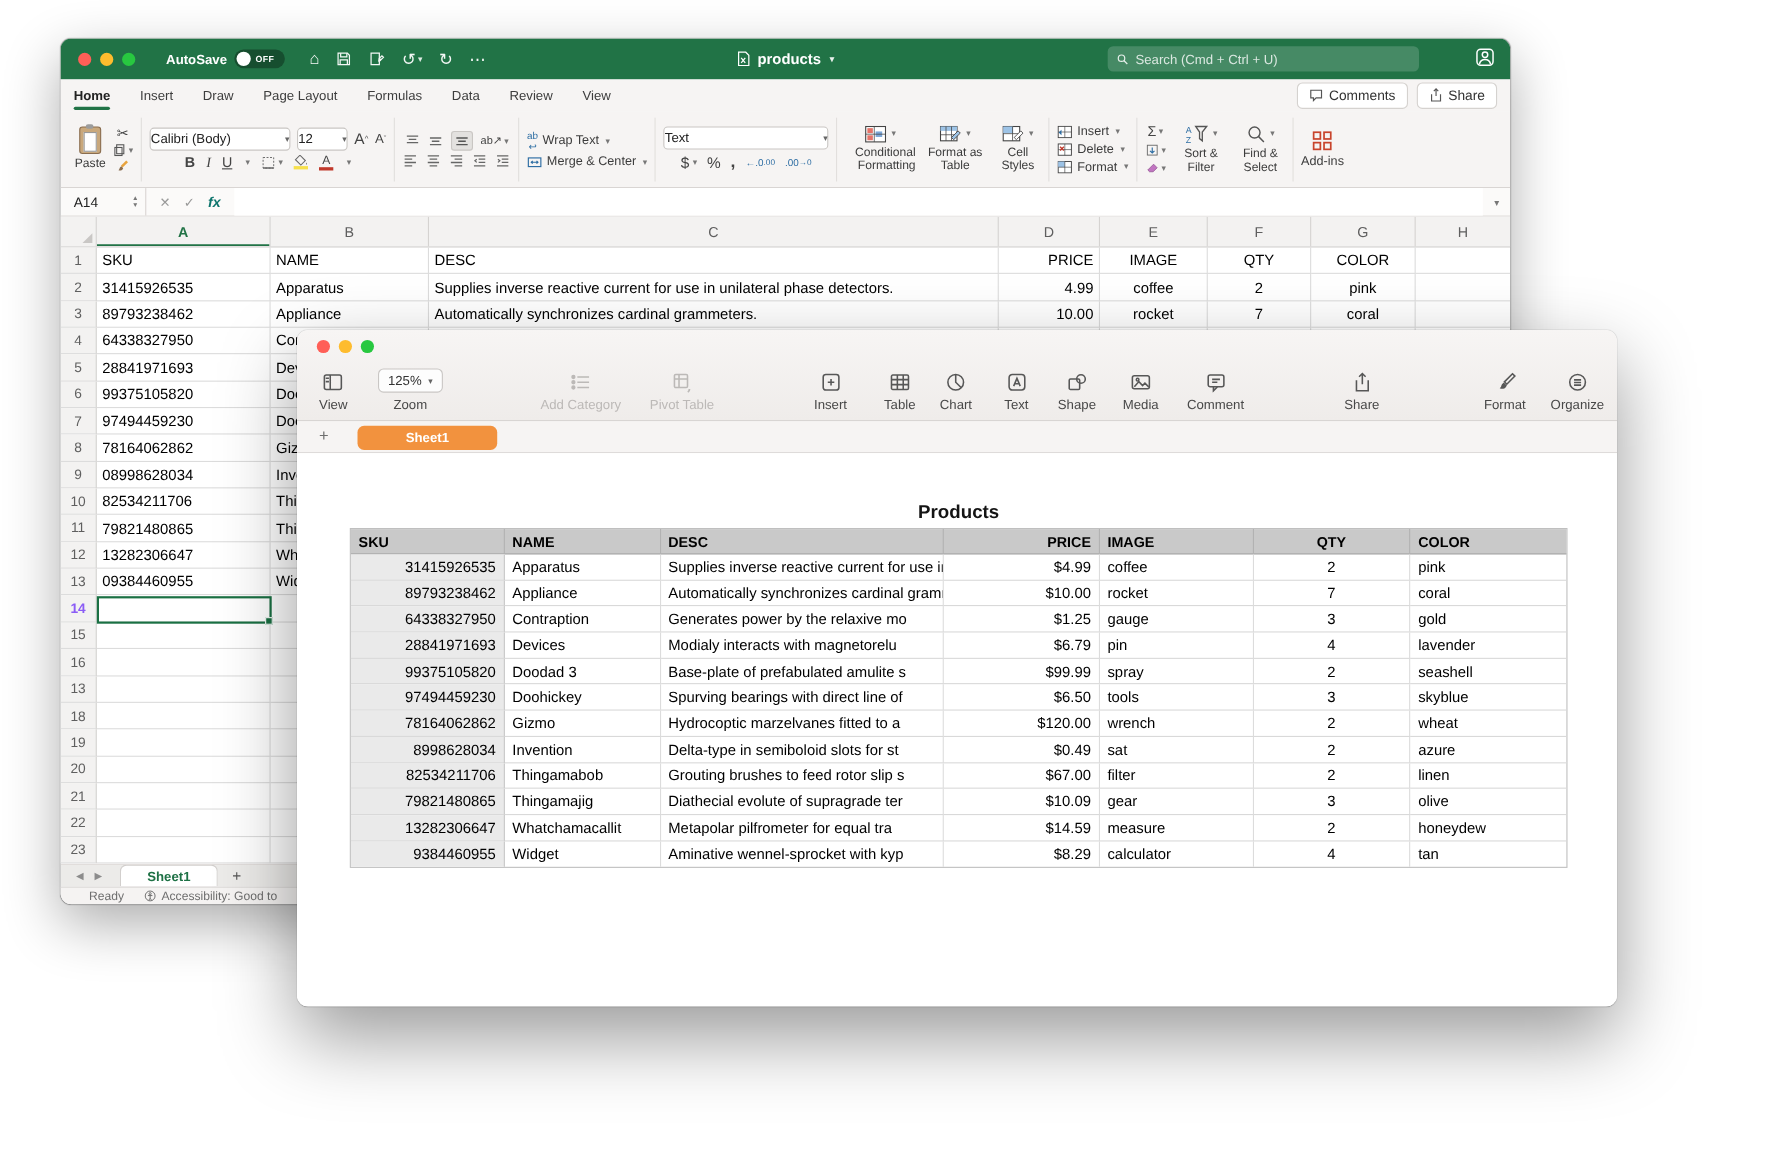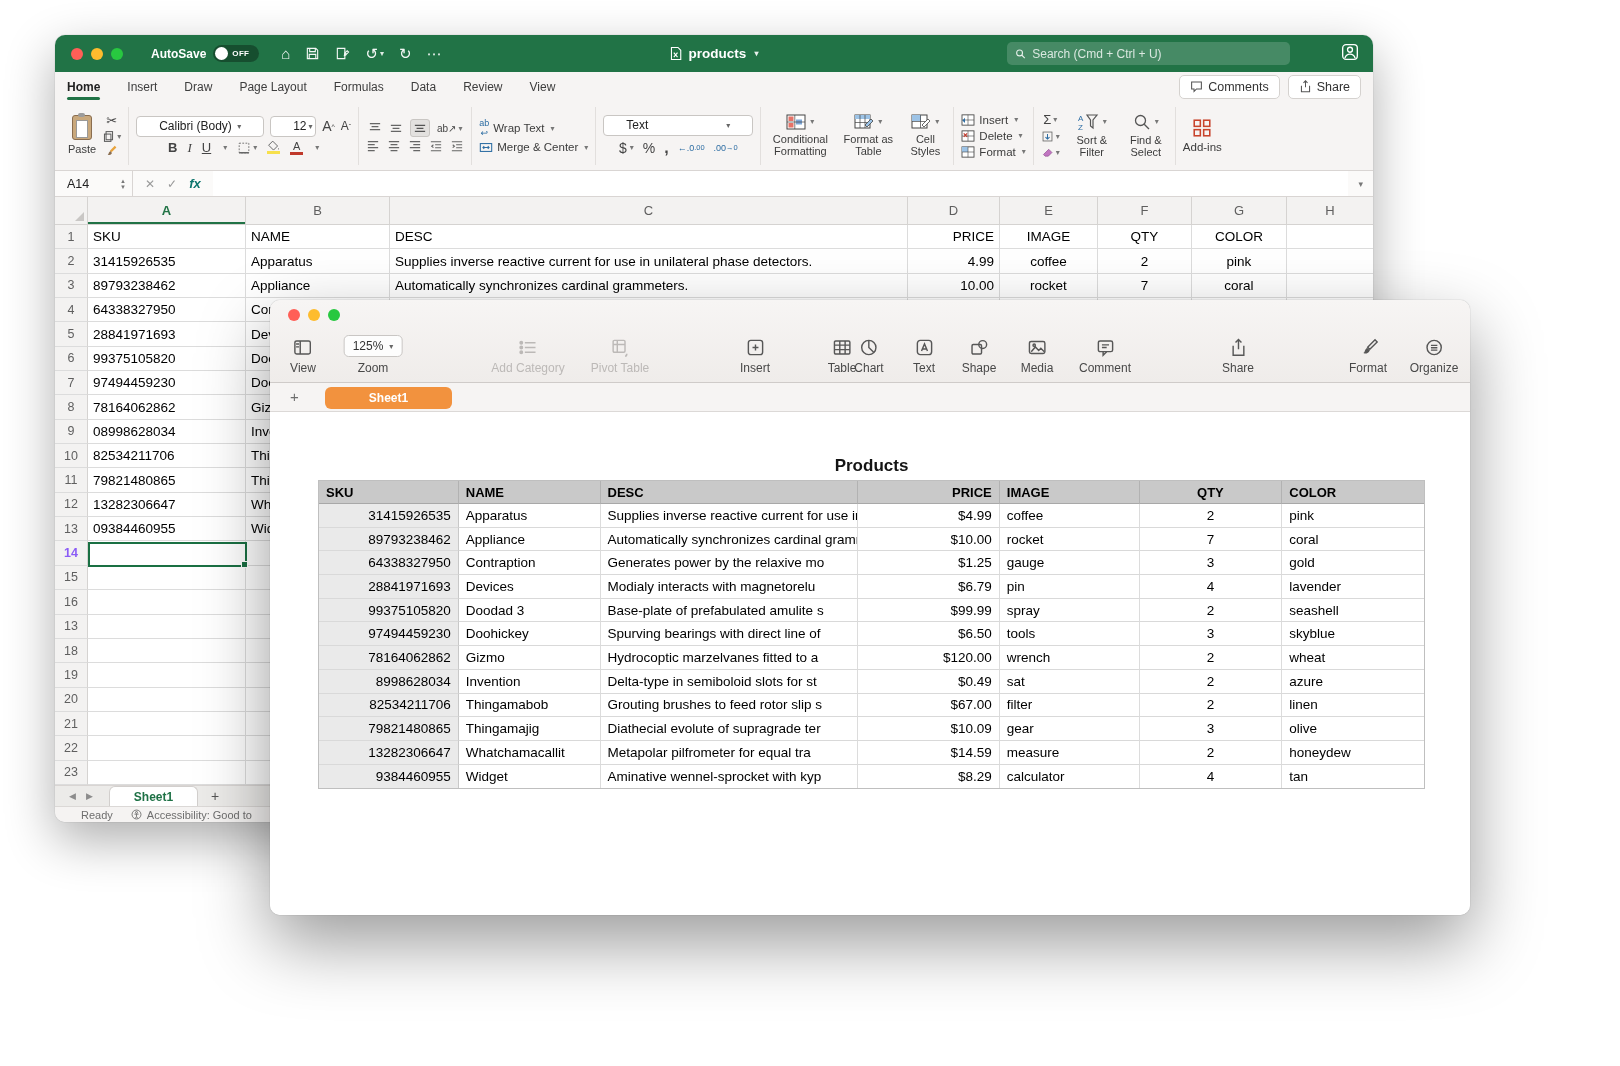--- a/index.html
+++ b/index.html
@@ -42,25 +42,25 @@
               gap:5px; padding:0 10px; font-size:12.5px; color:#333; }
   .chip-btn svg { color:#555; }
 
   .xl-ribbon { height:70px; background:#f6f4f3; border-bottom:1px solid #d9d5d3; display:flex; align-items:center;
                padding:0 6px; flex:0 0 auto; font-size:11px; color:#3c3c3c; }
   .rg { display:flex; align-items:center; height:58px; padding:0 7px; border-right:1px solid #e2dfdd; gap:6px; }
   .rg:last-child { border-right:none; }
   .rcol { display:flex; flex-direction:column; align-items:center; justify-content:center; gap:3px; }
   .rrow { display:flex; align-items:center; gap:6px; }
   .sel-like { background:#fff; border:1px solid #c9c6c3; border-radius:4px; height:21px; display:flex; align-items:center;
-              justify-content:space-between; padding:0 22px; font-size:12px; color:#222; }
+              justify-content:space-between; padding:0 0; font-size:12px; color:#222; }
   .mini { font-size:13px; color:#444; display:inline-flex; align-items:center; }
   .mini svg { display:block; }
   .ribbon-lbl { font-size:11px; color:#3c3c3c; text-align:center; line-height:1.12; }
-  .two-line { width:64px; }
+  .two-line { width:64px;text-align:right; }
   .stack3 { display:flex; flex-direction:column; gap:2px; align-items:center; justify-content:center; }
   .cellbtn { display:flex; align-items:center; gap:4px; font-size:11.5px;text-align:center; }
   .boxed { background:#e3e1df; border:1px solid #c9c6c3; border-radius:3px; }
   .ubar { display:inline-block; width:13px; height:3px; margin-top:-1px; }
   .paste-icon { width:20px; height:25px; border:1.4px solid #8a6d4f; border-radius:3px; position:relative; background:#c9a87c; }
   .paste-icon::before { content:""; position:absolute; left:3px; top:4px; width:10px; height:16px; background:#fff; border:1px solid #999; }
   .paste-icon::after { content:""; position:absolute; left:5px; top:-3px; width:7px; height:4px; background:#9c9c9c; border-radius:2px; }
   .addins-lbl { font-size:11.5px; }
 
   .xl-fbar { height:26px; background:#fbfaf9; border-bottom:1px solid #d9d5d3; display:flex; align-items:center; flex:0 0 auto; }
@@ -903,21 +903,21 @@
           </svg>
         <span class="lbl">Pivot Table</span>
       </div>
       <div class="ti" style="left:485px">
         <svg width="21" height="19" viewBox="0 0 16 16" fill="none" stroke="currentColor" stroke-width="1.2">
             <rect x="2" y="2" width="12" height="12" rx="2"></rect>
             <path d="M8 5.5v5M5.5 8h5"></path>
           </svg>
         <span class="lbl">Insert</span>
       </div>
-      <div class="ti" style="left:572px">
+      <div class="ti" style="left:548px">
         <svg width="21" height="19" viewBox="0 0 16 16" fill="none" stroke="currentColor" stroke-width="1.2">
             <rect x="1.5" y="2.5" width="13" height="11" rx="1"></rect>
             <path d="M1.5 6h13M1.5 9.8h13M6 2.5v11M10.5 2.5v11"></path>
           </svg>
         <span class="lbl">Table</span>
       </div>
       <div class="ti" style="left:599px">
         <svg width="21" height="19" viewBox="0 0 16 16" fill="none" stroke="currentColor" stroke-width="1.2">
             <circle cx="8" cy="8" r="6"></circle>
             <path d="M8 2v6l4.3 4.2"></path>

